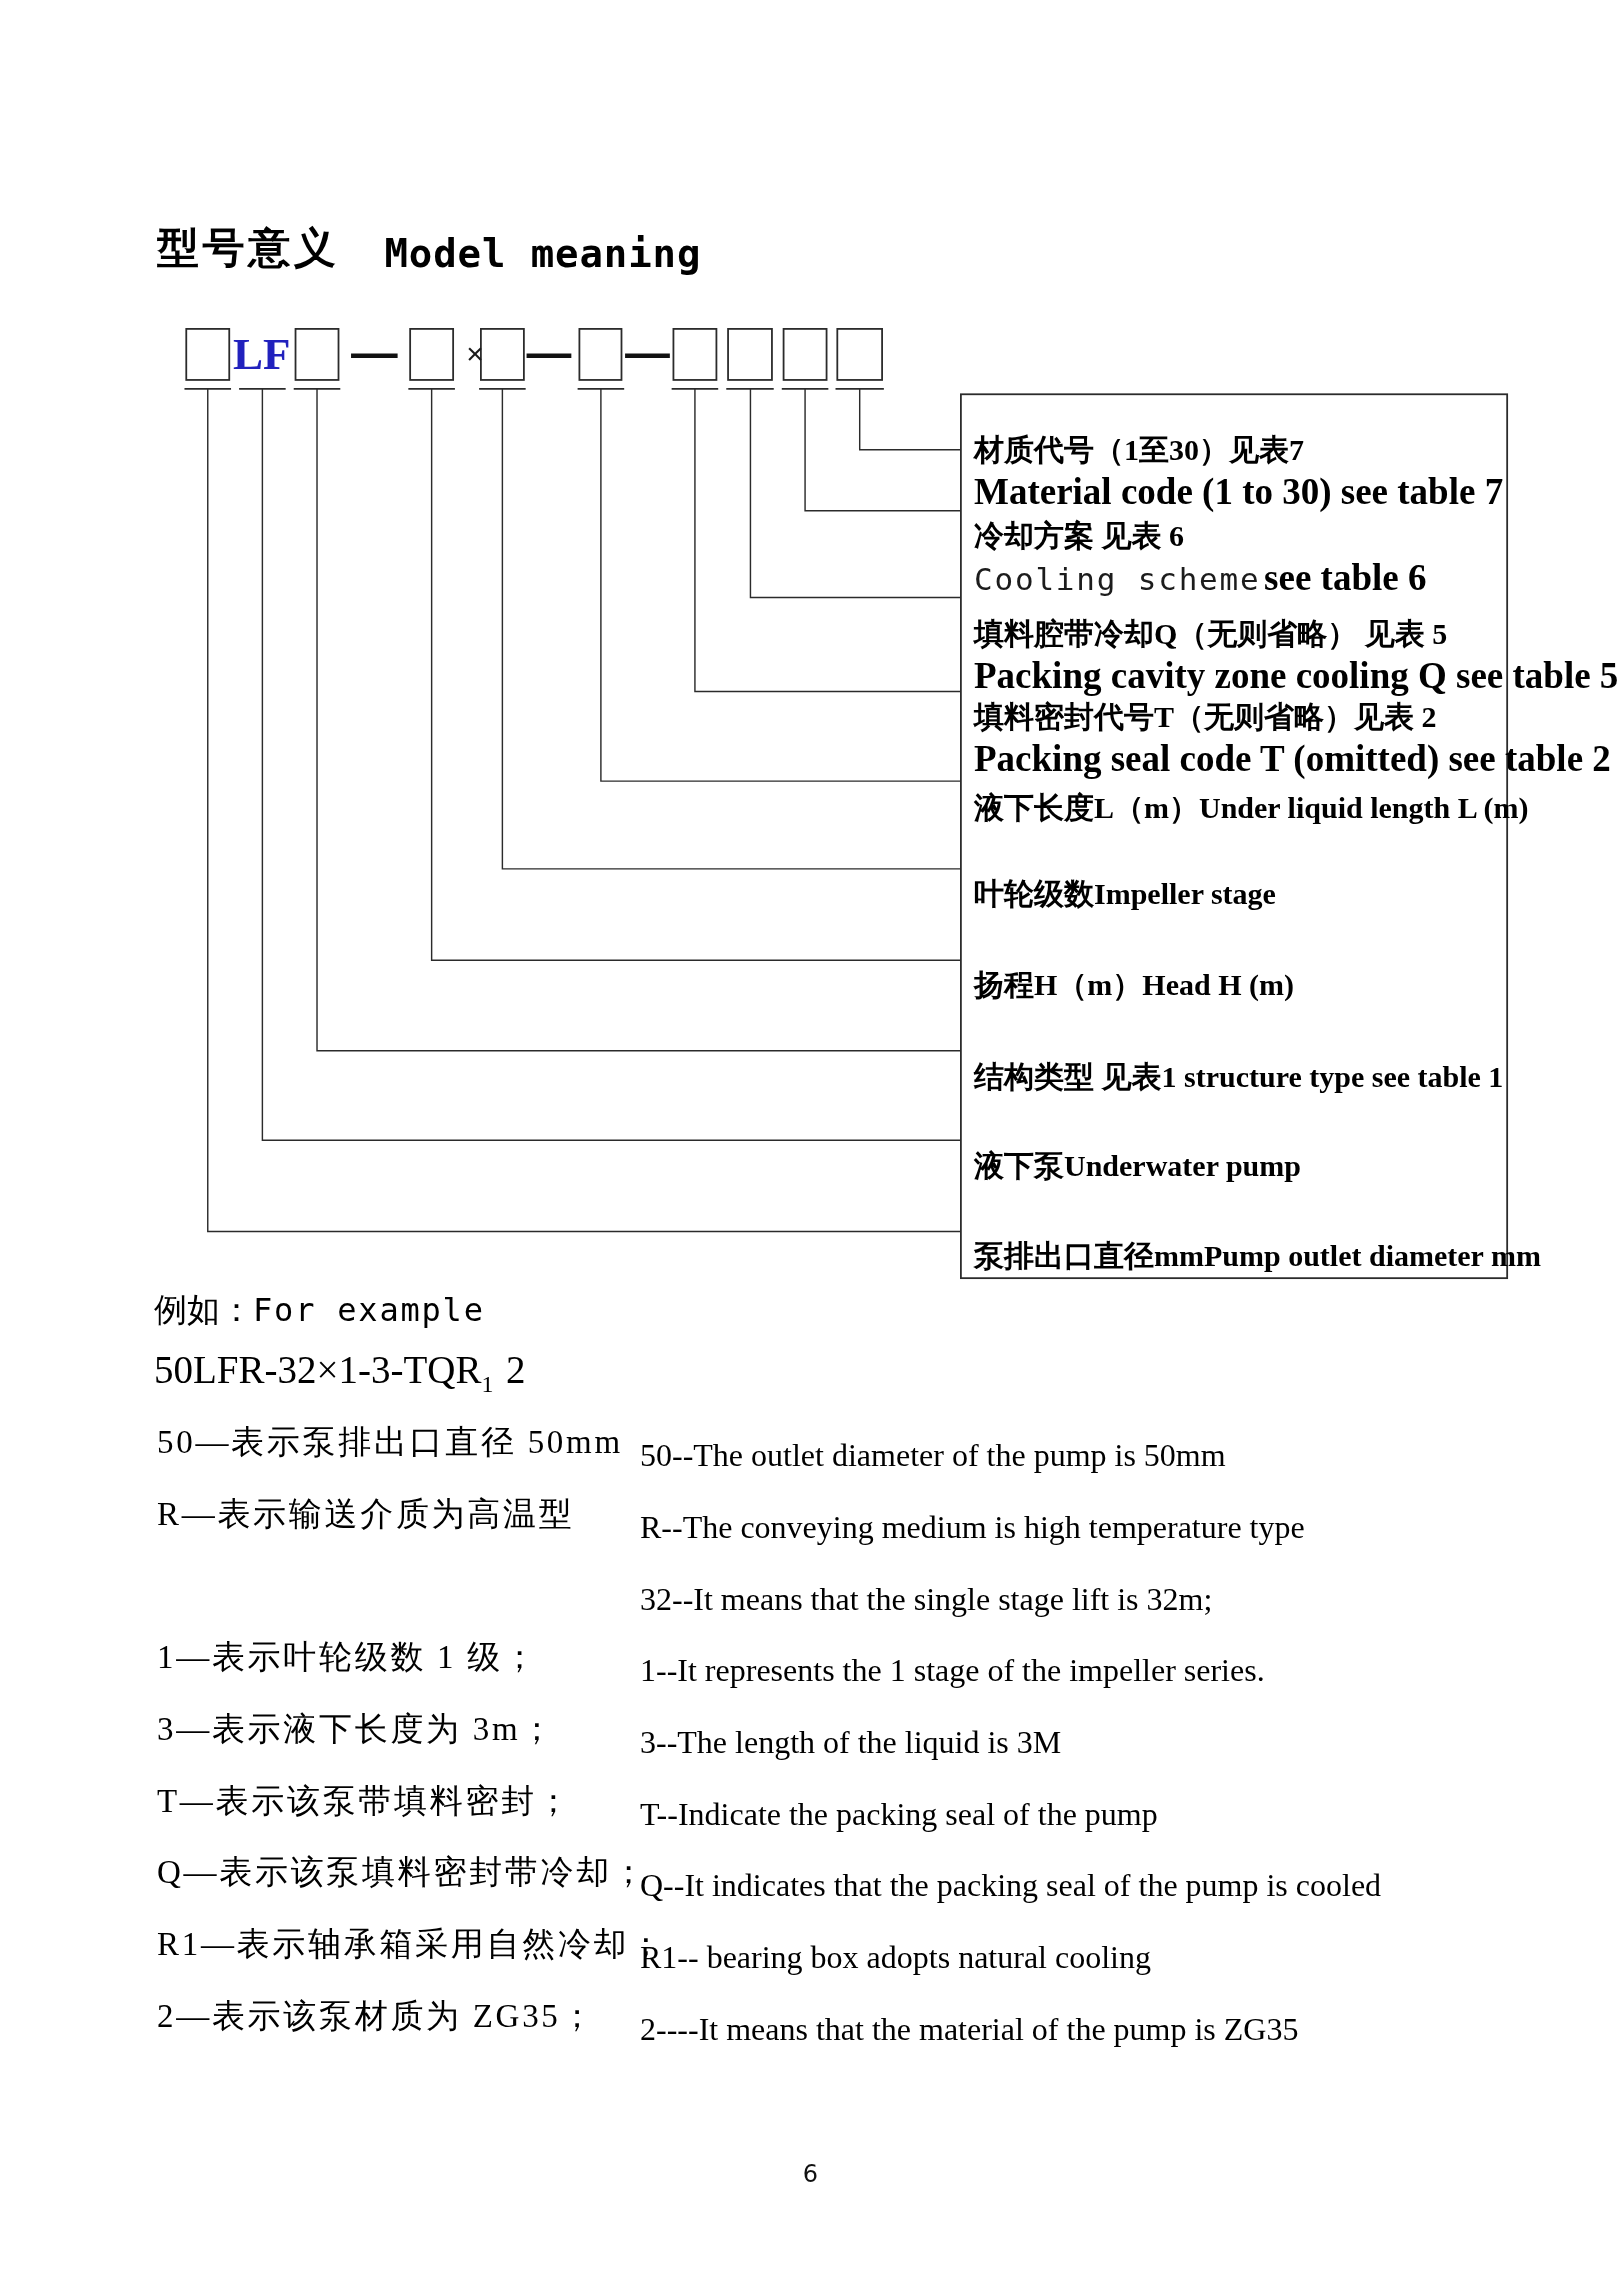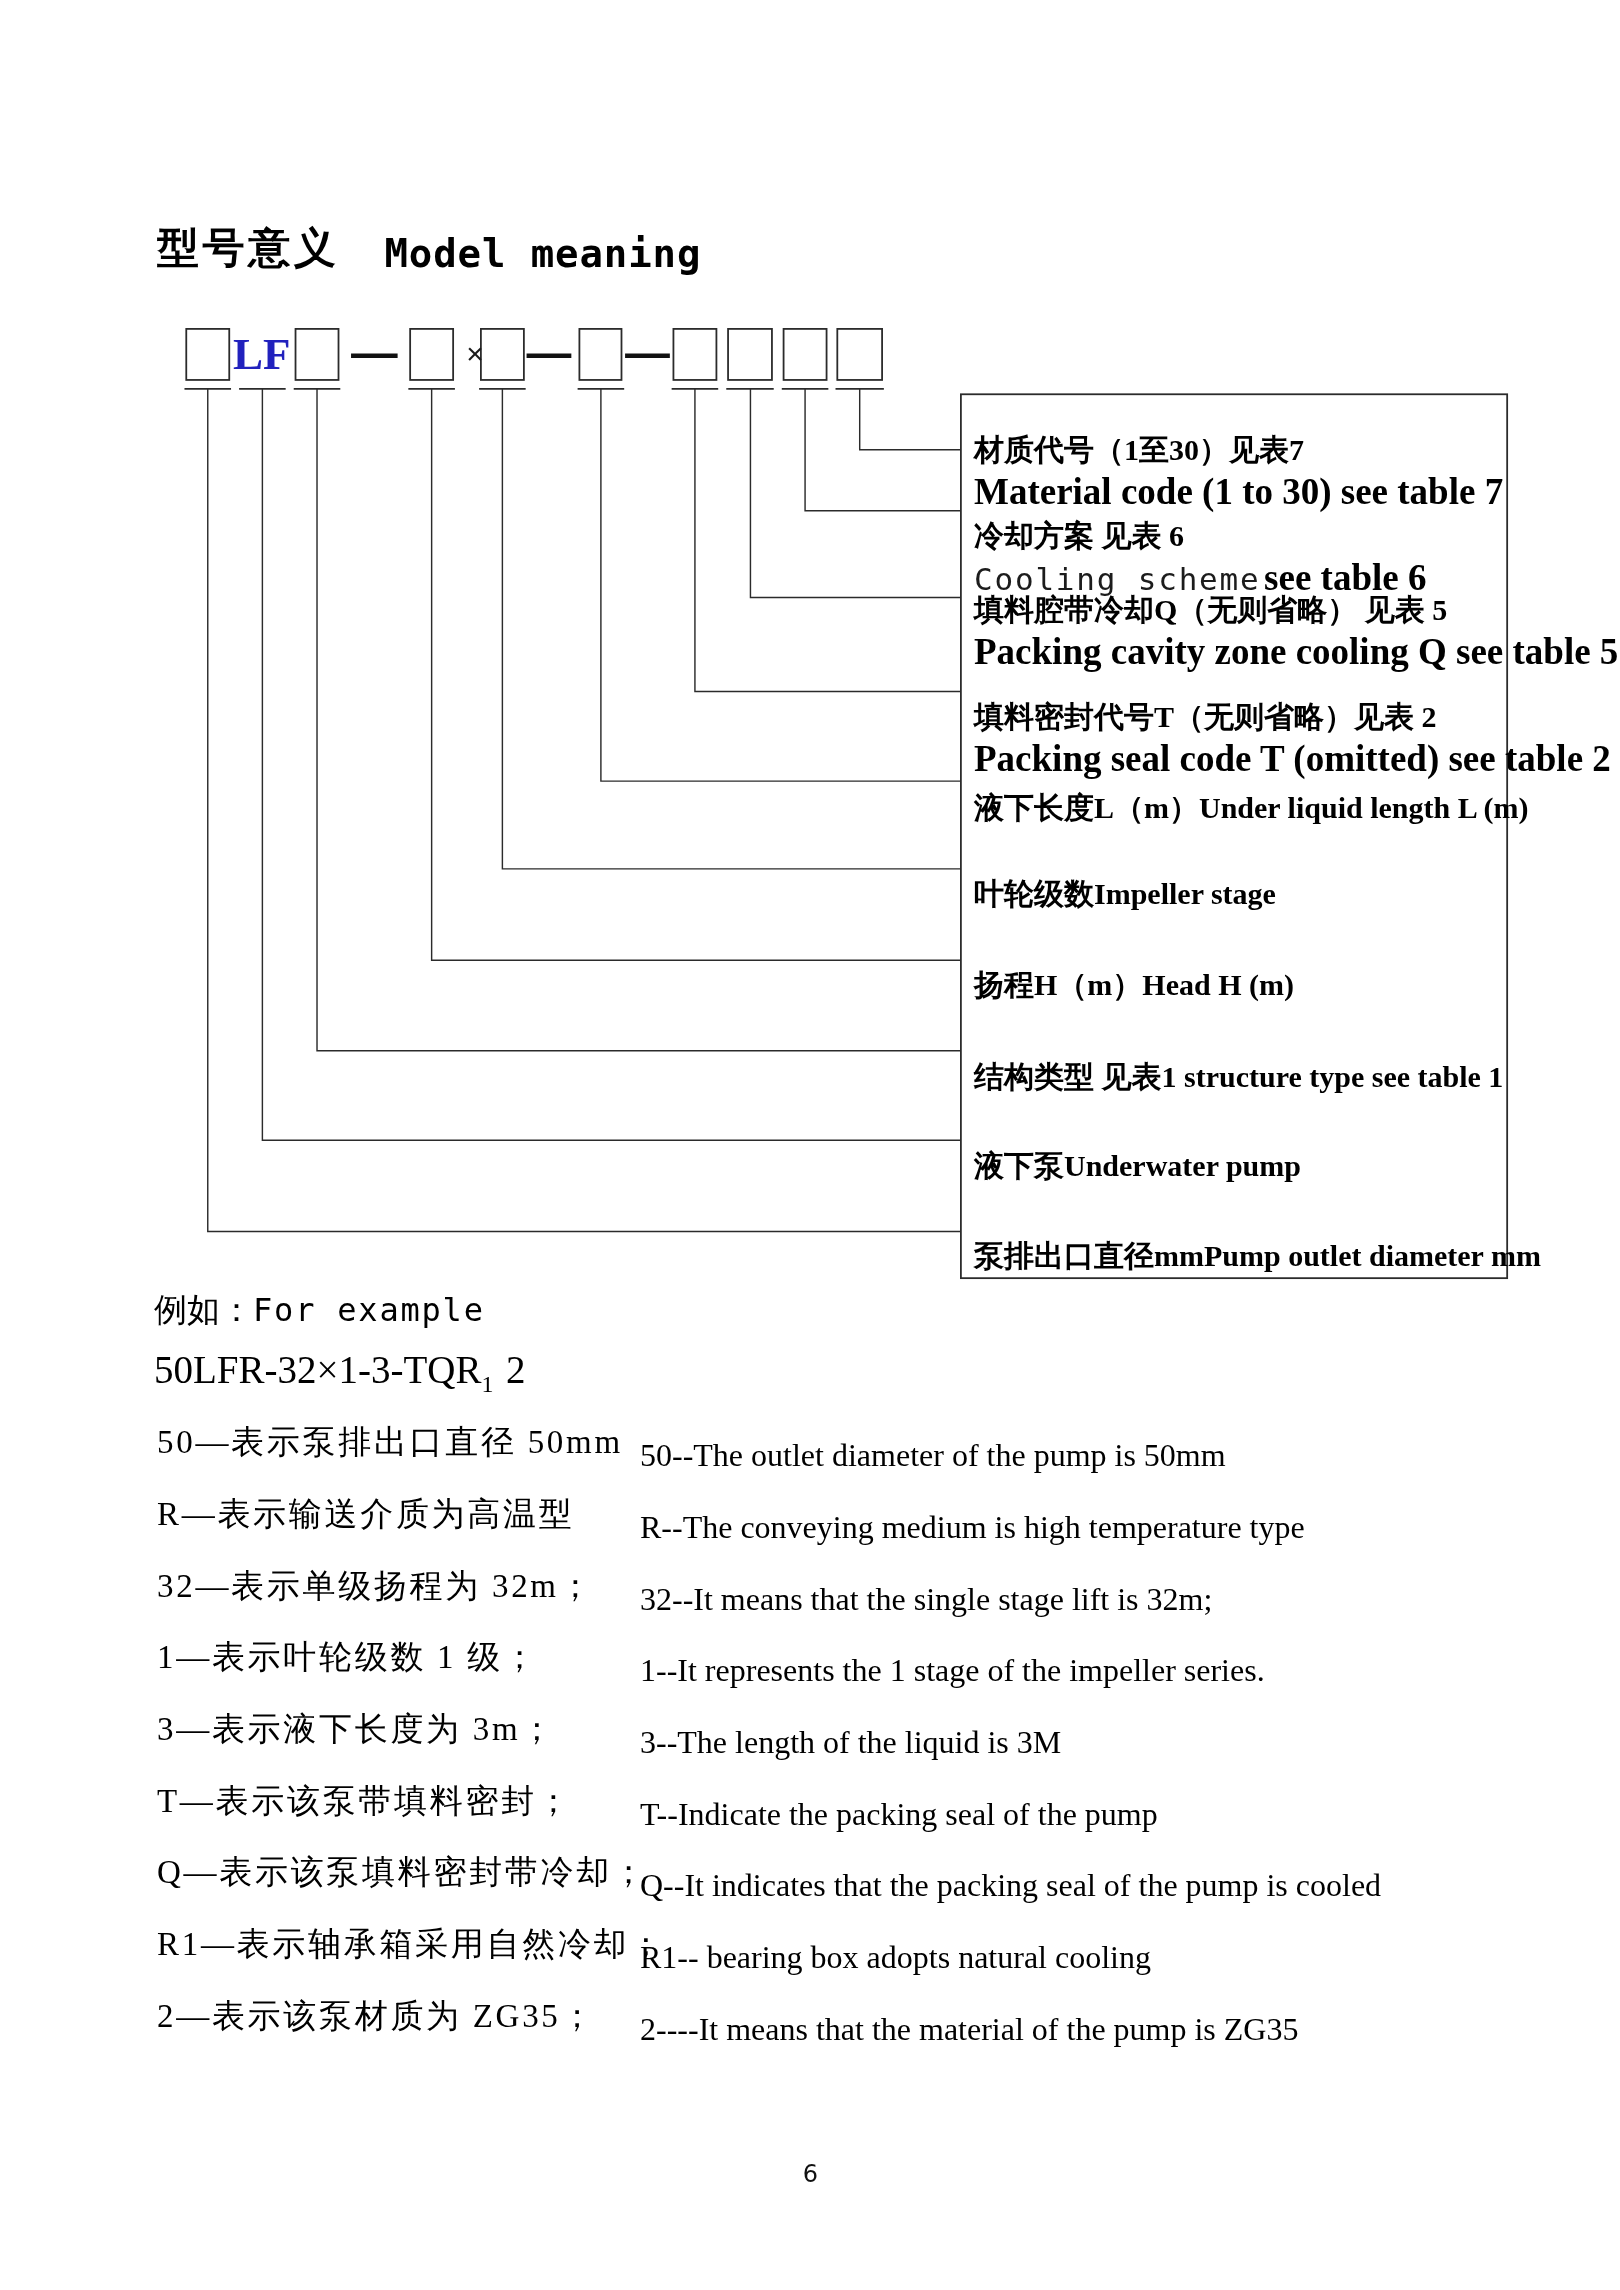--- a/index.html
+++ b/index.html
@@ -108,21 +108,21 @@
 
   <div class="abs lab" style="top:405px">
     <div class="cn">材质代号（1至30）见表7</div>
     <div class="en">Material code (1 to 30) see table 7</div>
   </div>
   <div class="abs lab" style="top:491px">
     <div class="cn">冷却方案 见表 6</div>
     <div><span class="mono">Cooling scheme</span>
          <span class="en">see table 6</span></div>
   </div>
-  <div class="abs lab" style="top:565px">
+  <div class="abs lab" style="top:589px">
     <div class="cn">填料腔带冷却Q（无则省略） 见表 5</div>
     <div class="en">Packing cavity zone cooling Q  see table 5</div>
   </div>
   <div class="abs lab" style="top:672px">
     <div class="cn">填料密封代号T（无则省略）见表 2</div>
     <div class="en">Packing seal code T (omitted)  see table 2</div>
   </div>
   <div class="abs lab" style="top:763px">
     <div class="cn">液下长度L（m）Under liquid length L (m)</div>
   </div>
@@ -151,21 +151,20 @@
 
   <div class="abs ex-row" style="top:1420px">
     <span class="cn">50—表示泵排出口直径 50mm</span>
     <span class="en">50--The outlet diameter of the pump is 50mm</span>
   </div>
   <div class="abs ex-row" style="top:1492px">
     <span class="cn">R—表示输送介质为高温型</span>
     <span class="en">R--The conveying medium is high temperature type</span>
   </div>
   <div class="abs ex-row" style="top:1564px">
-    <span class="cn">32—表示单级扬程为 32m；</span>
     <span class="en">32--It means that the single stage lift is 32m;</span>
   </div>
   <div class="abs ex-row" style="top:1635px">
     <span class="cn">1—表示叶轮级数 1 级；</span>
     <span class="en">1--It represents the 1 stage of the impeller series.</span>
   </div>
   <div class="abs ex-row" style="top:1707px">
     <span class="cn">3—表示液下长度为 3m；</span>
     <span class="en">3--The length of the liquid is 3M</span>
   </div>

